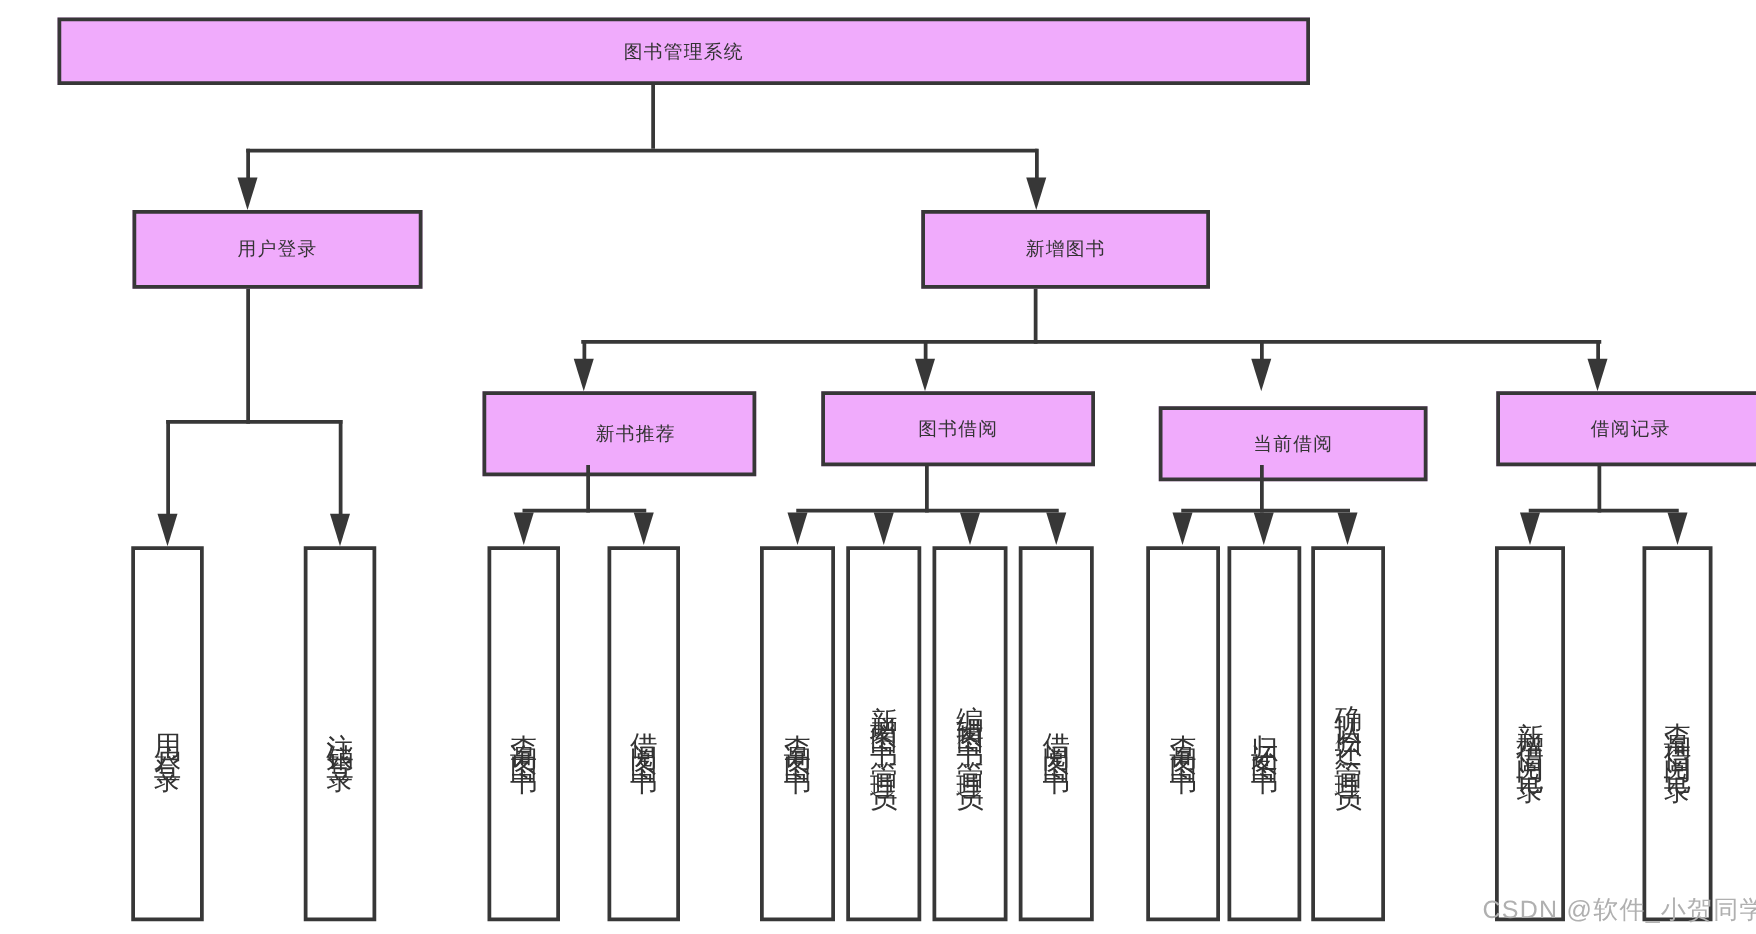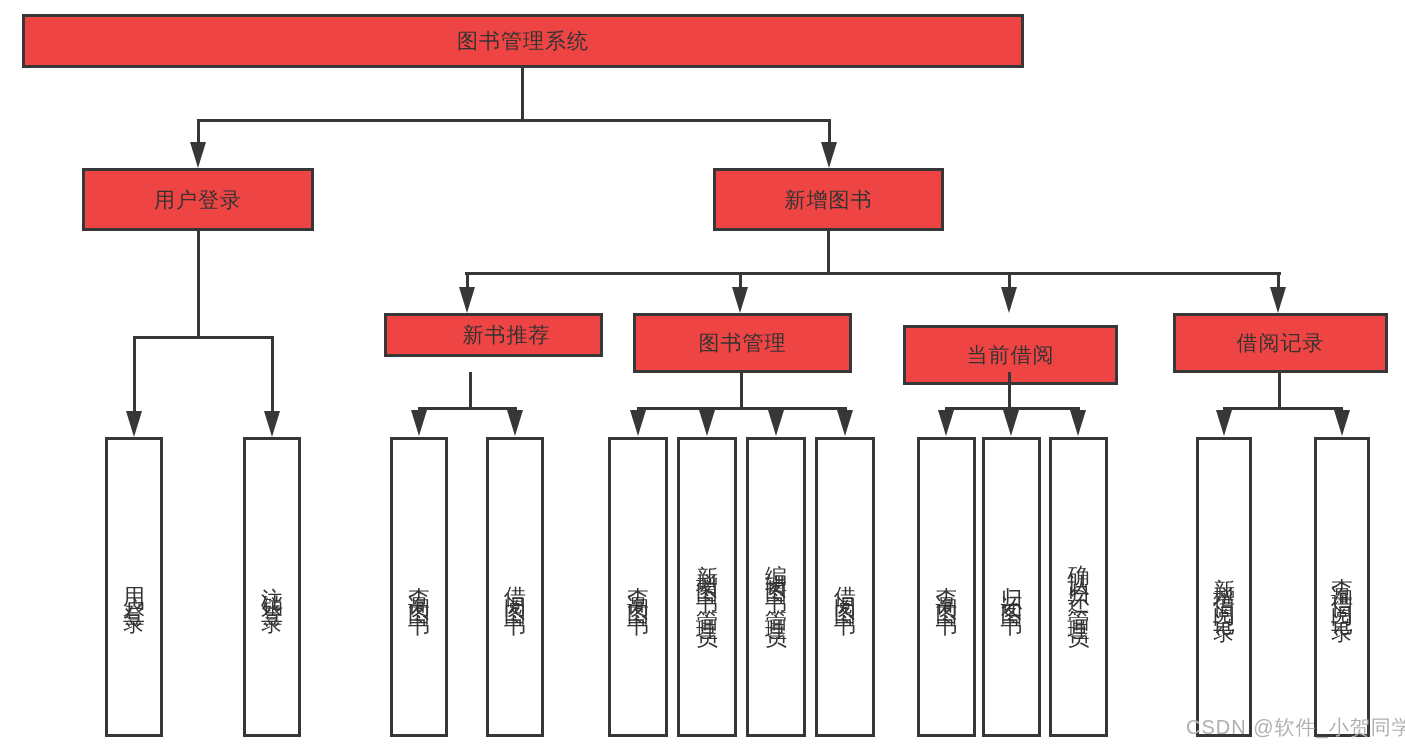--- a/index.html
+++ b/index.html
@@ -15,24 +15,25 @@
     background: var(--bg);
     font-family: "Liberation Sans", "DejaVu Sans", sans-serif;
     color: var(--text);
     overflow: hidden;
   }
   #canvas { position: relative; width: 1405px; height: 747px; }
 
   .node {
     position: absolute;
     border: 3px solid var(--line);
-    background: #ef4444;
+    background: #f0abfc;
     display: flex; align-items: center; justify-content: center;
-    font-size: 21px; letter-spacing: 1px;
+    font-size: 15px; letter-spacing: 1px;
     color: var(--text);
+    margin-left: 24px;
   }
   .leaf {
     position: absolute;
     top: 437px; height: 300px;
     border: 3px solid var(--line);
     background: #fff;
     display: flex; align-items: center; justify-content: center;
     color: var(--text);
   }
   .leaf > span {
@@ -93,25 +94,25 @@
   <div class="hline" style="left:465px; top:272px; width:816px;"></div>
   <div class="vline" style="left:466px; top:272px; height:17px;"></div>
   <div class="arrow" style="left:459px; top:287px;"></div>
   <div class="vline" style="left:739px; top:272px; height:17px;"></div>
   <div class="arrow" style="left:732px; top:287px;"></div>
   <div class="vline" style="left:1008px; top:272px; height:17px;"></div>
   <div class="arrow" style="left:1001px; top:287px;"></div>
   <div class="vline" style="left:1277px; top:272px; height:17px;"></div>
   <div class="arrow" style="left:1270px; top:287px;"></div>
 
-  <div class="node" style="left:384px; top:313px; width:219px; height:44px;padding-left:26px;">
+  <div class="node" style="left:362px; top:313px; width:219px; height:68px;padding-left:26px;">
     <span>新书推荐</span>
   </div>
   <div class="node" style="left:633px; top:313px; width:219px; height:60px;">
-    <span>图书管理</span>
+    <span>图书借阅</span>
   </div>
   <div class="node" style="left:903px; top:325px; width:215px; height:60px;">
     <span>当前借阅</span>
   </div>
   <div class="node" style="left:1173px; top:313px; width:215px; height:60px;">
     <span>借阅记录</span>
   </div>
 
   <div class="vline" style="left:469px; top:372px; height:38px;"></div>
   <div class="hline" style="left:418px; top:407px; width:99px;"></div>

